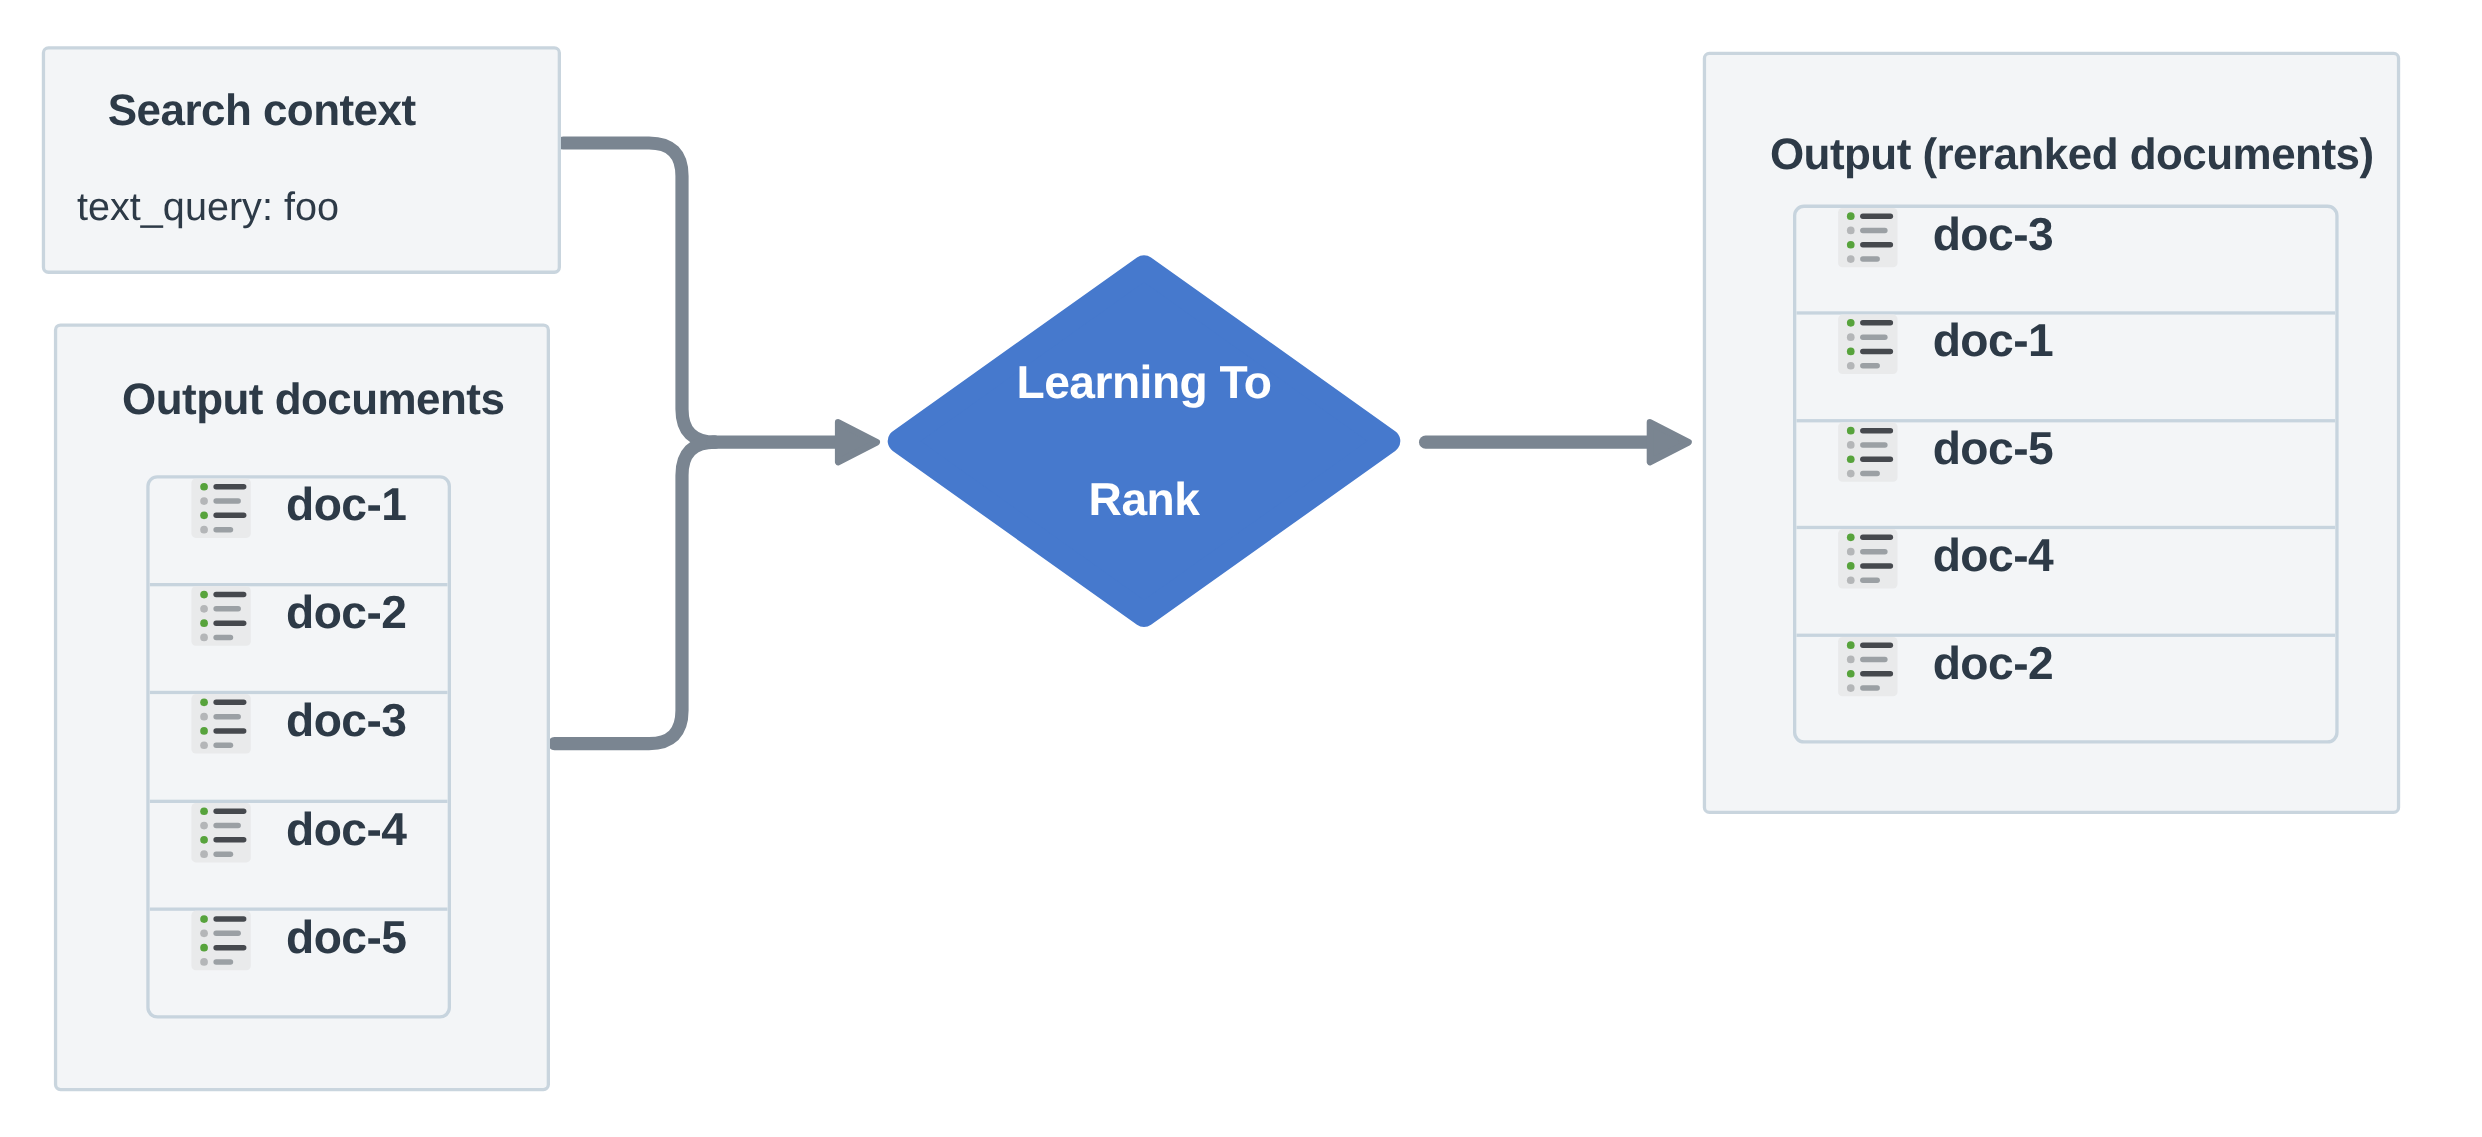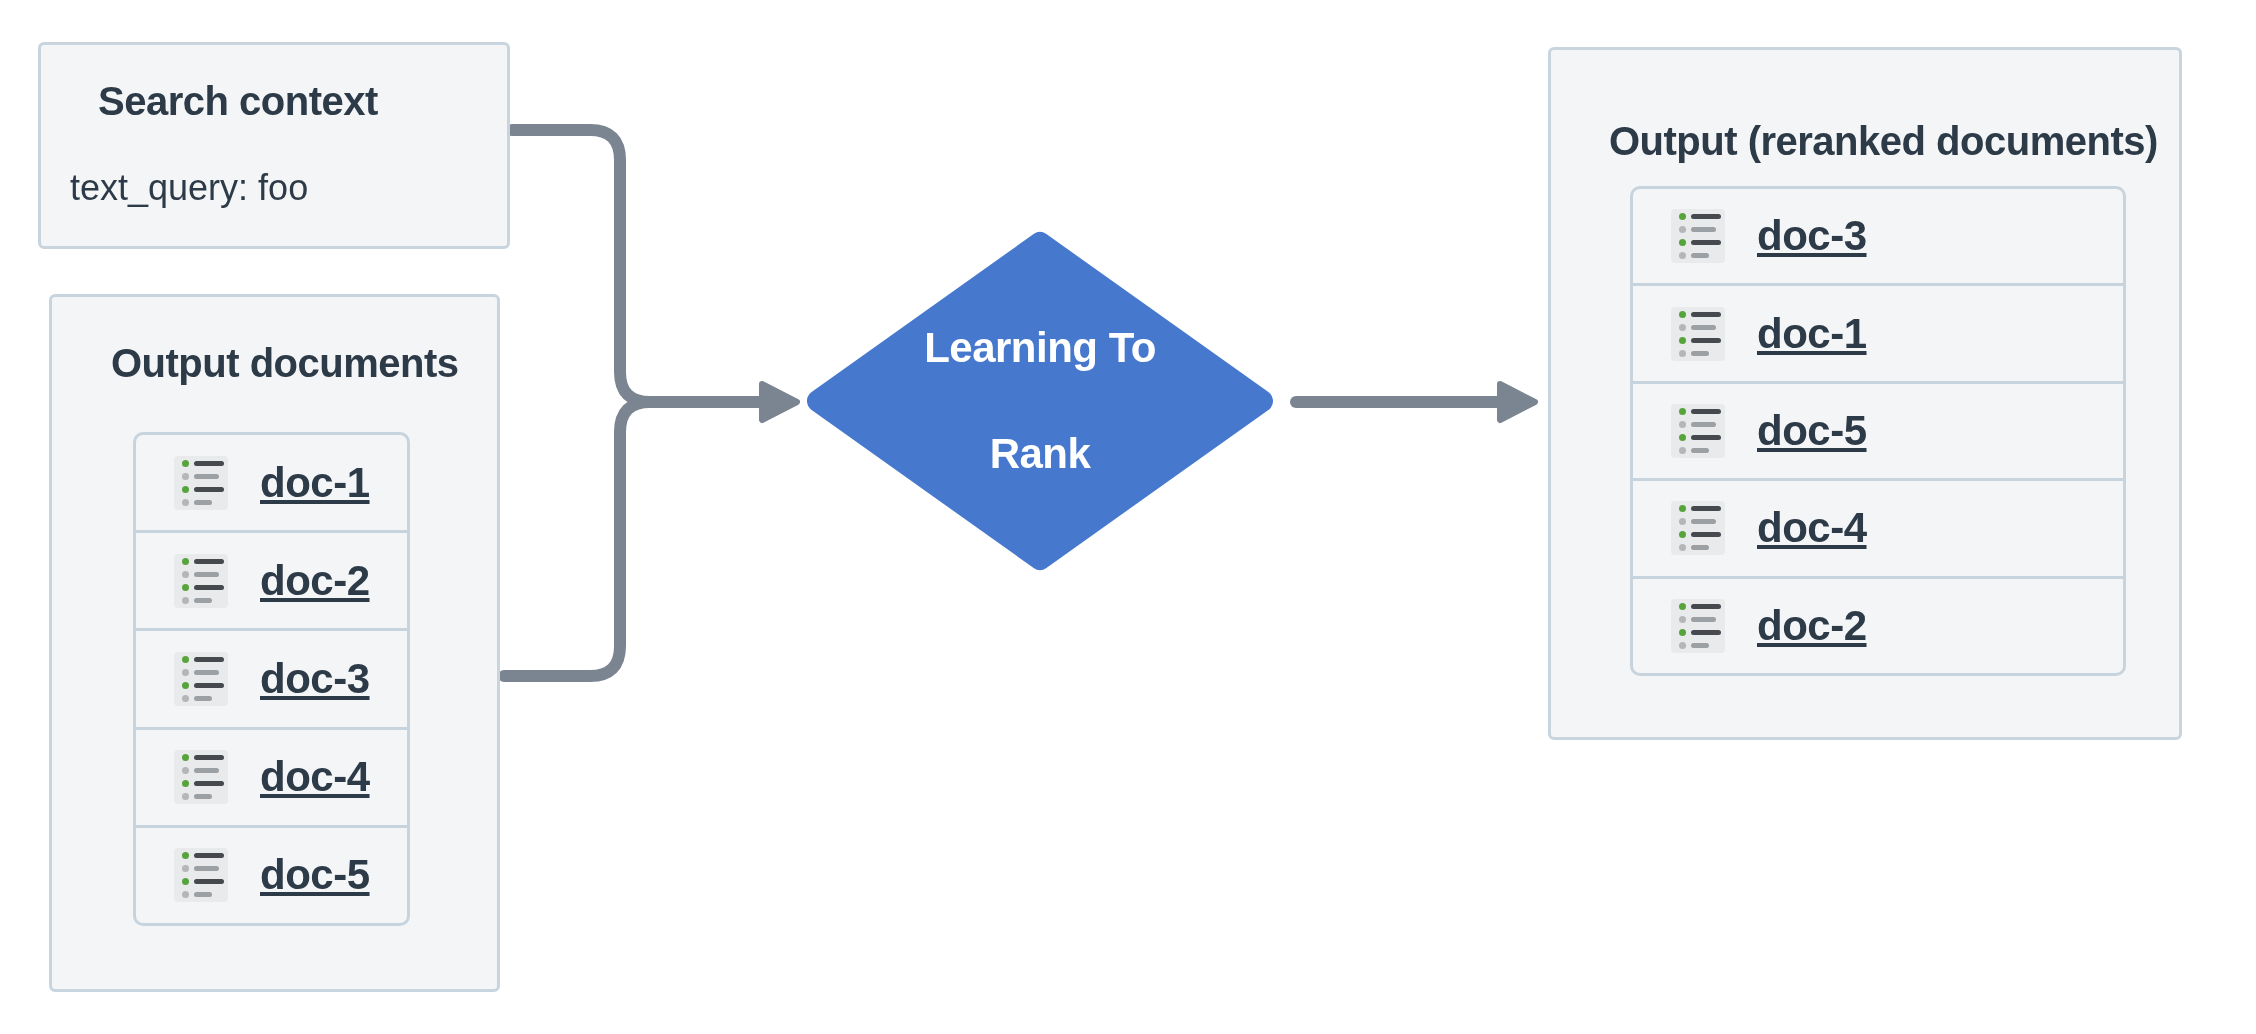--- a/index.html
+++ b/index.html
@@ -23,22 +23,22 @@
     letter-spacing:-0.5px; white-space:nowrap;margin-left:27px;
   }
   .query-text{
     position:absolute; font-size:36px; line-height:40px; white-space:nowrap;
   }
   .doc-list{
     position:absolute; border:3px solid var(--inner-border); border-radius:10px;
     box-sizing:border-box; display:flex; flex-direction:column; overflow:hidden;
   }
   .doc-row{
-    flex:1; display:flex; align-items:center; padding-left:38px;
-    border-top:3px solid var(--inner-border); box-sizing:border-box;text-decoration:underline;
+    flex:1; display:flex; padding-left:38px;
+    border-top:3px solid var(--inner-border); box-sizing:border-box;
   }
   .doc-row:first-child{border-top:none;}
   .doc-icon{
     width:54px; height:54px; background:var(--icon-bg); border-radius:4px;
     display:flex; flex-direction:column; justify-content:center; gap:6px;
     padding-left:8px; box-sizing:border-box; flex:none;
   }
   .icon-line{display:flex; align-items:center; gap:5px;}
   .icon-dot{width:7px; height:7px; border-radius:50%; flex:none;}
   .icon-bar{height:5px; border-radius:3px; flex:none;}

